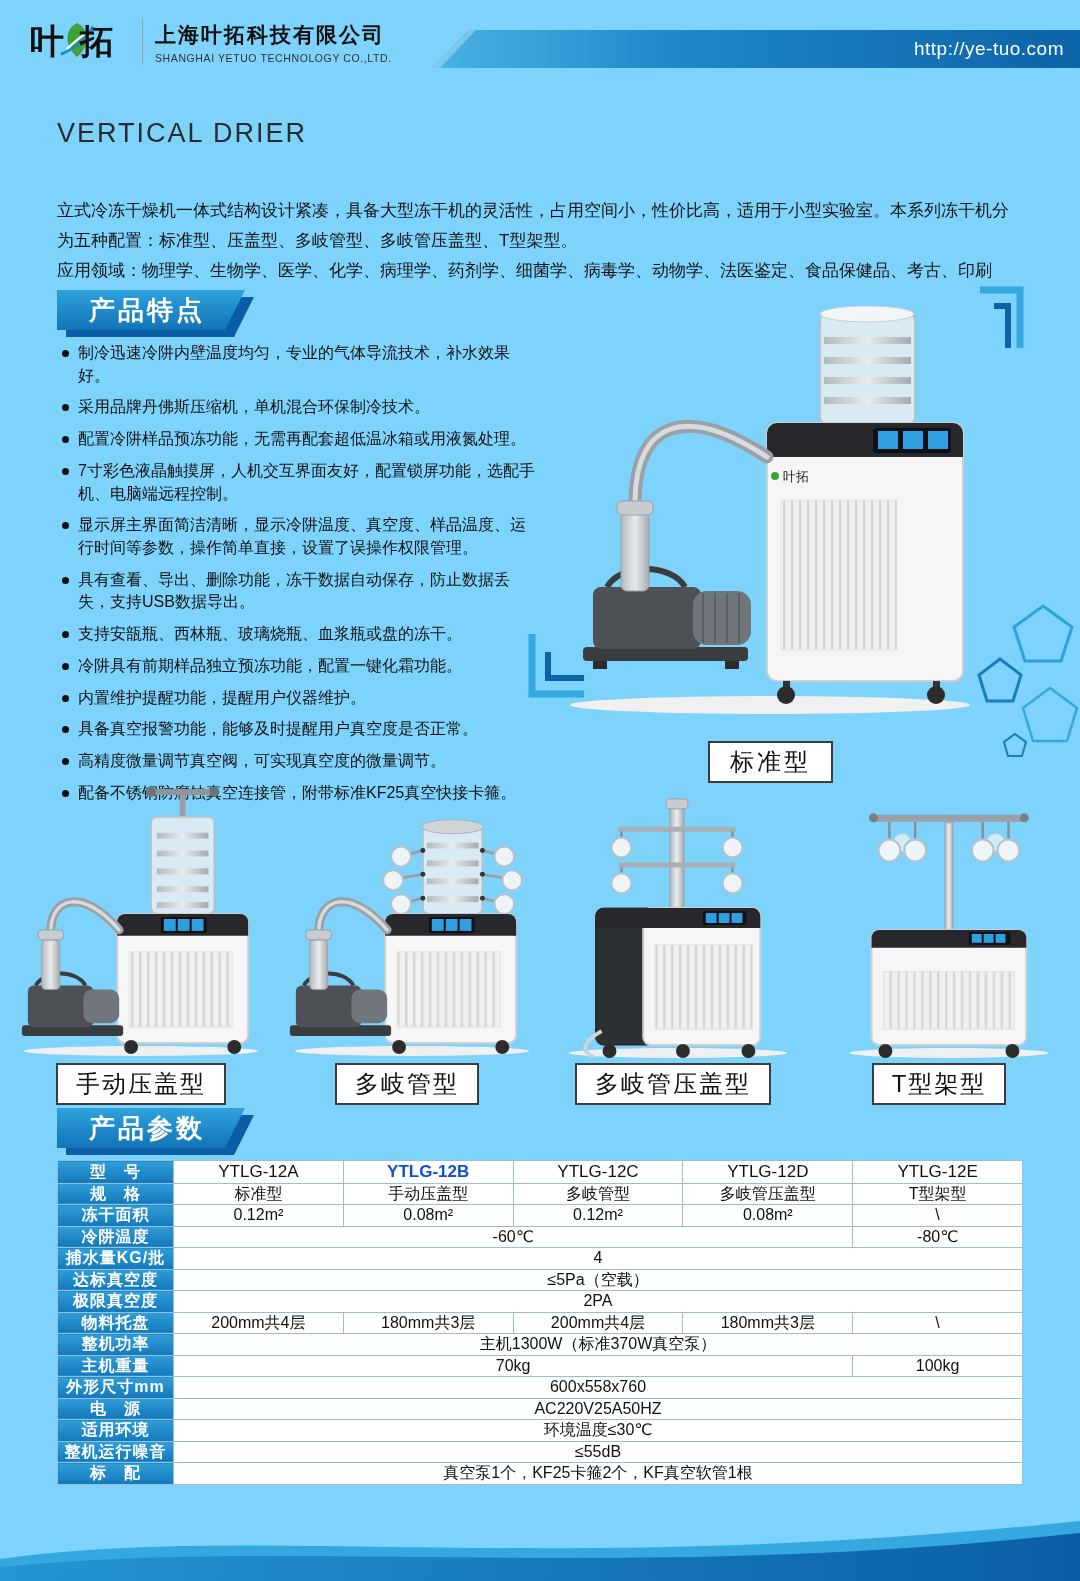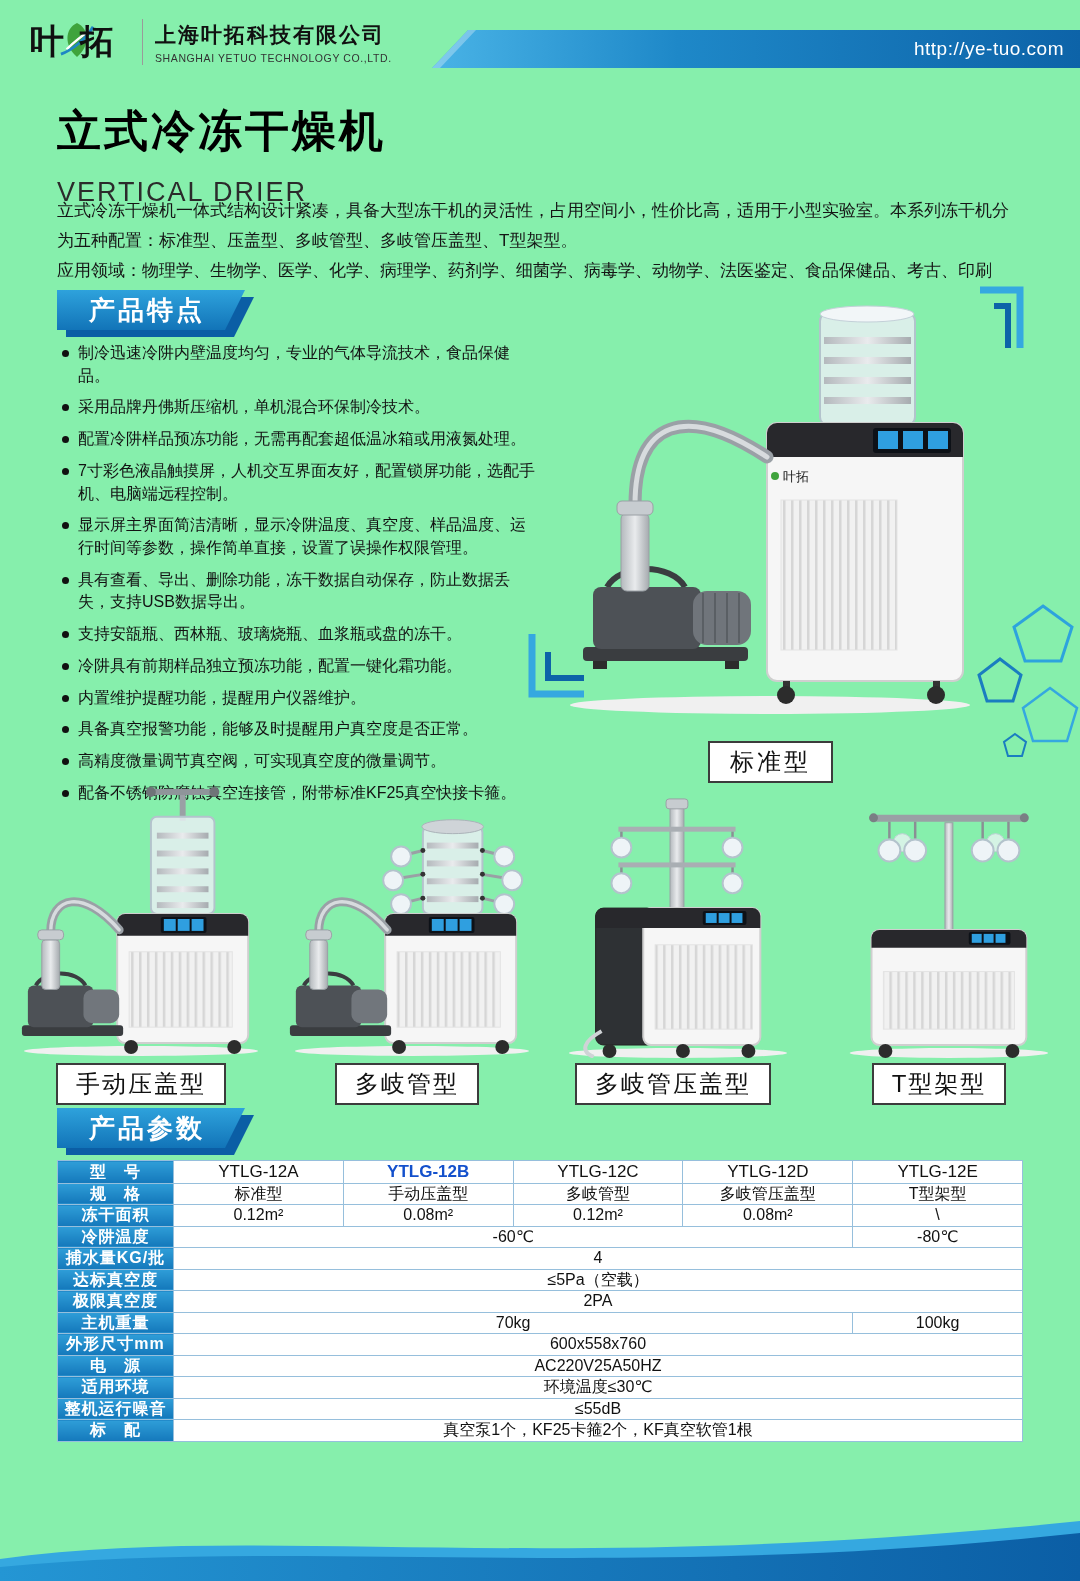--- a/index.html
+++ b/index.html
@@ -1,17 +1,17 @@
 <!DOCTYPE html>
 <html><head>
 <meta charset="utf-8">
 <style>
   * { margin:0; padding:0; box-sizing:border-box; }
   body { background:#ffffff; font-family:"Liberation Sans","DejaVu Sans",sans-serif; }
-  .page { position:relative; width:1080px; height:1581px; background:#86efac; overflow:hidden; margin:0 auto; }
+  .page { position:relative; width:1080px; height:1581px; background:#7dd3fc; overflow:hidden; margin:0 auto; }
 
   
   .header { position:absolute; top:18px; left:30px; right:0; height:70px; }
   .logo-row { display:flex; align-items:center; gap:12px; }
   .logo-mark { position:relative; height:48px; display:flex; align-items:center; }
   .logo-chars { font-size:34px; font-weight:bold; color:#101010; letter-spacing:16px; position:relative; z-index:2; }
   .leaf-svg { position:absolute; left:30px; top:2px; z-index:1; }
   .logo-divider { width:1px; height:46px; background:#9a9a9a; }
   .company-cn { font-size:21px; font-weight:bold; color:#111; letter-spacing:2px; }
   .company-en { font-size:10.5px; color:#333; letter-spacing:0.6px; margin-top:3px; }
@@ -84,38 +84,37 @@
         <div class="company-cn">上海叶拓科技有限公司</div>
         <div class="company-en">SHANGHAI YETUO TECHNOLOGY CO.,LTD.</div>
       </div>
     </div>
     <div class="url-banner">
       <span class="url-text">http://ye-tuo.com</span>
     </div>
   </div>
 
   <div class="title-block">
-    <div class="title-cn">立式冷冻干燥机</div>
     <div class="title-en">VERTICAL DRIER</div>
   </div>
 
   <div class="intro">
     <p>立式冷冻干燥机一体式结构设计紧凑，具备大型冻干机的灵活性，占用空间小，性价比高，适用于小型实验室。本系列冻干机分为五种配置：标准型、压盖型、多岐管型、多岐管压盖型、T型架型。</p>
     <p>应用领域：物理学、生物学、医学、化学、病理学、药剂学、细菌学、病毒学、动物学、法医鉴定、食品保健品、考古、印刷品、地质学。</p>
   </div>
 
   <div class="section-header sh-features">
     <div class="sh-shadow"></div>
     <div class="sh-main">
       <span class="sh-title">产品特点</span>
     </div>
   </div>
 
   <ul class="feature-list">
-      <li>制冷迅速冷阱内壁温度均匀，专业的气体导流技术，食品保健品。</li>
+      <li>制冷迅速冷阱内壁温度均匀，专业的气体导流技术，补水效果好。</li>
       <li>采用品牌丹佛斯压缩机，单机混合环保制冷技术。</li>
       <li>配置冷阱样品预冻功能，无需再配套超低温冰箱或用液氮处理。</li>
       <li>7寸彩色液晶触摸屏，人机交互界面友好，配置锁屏功能，选配手机、电脑端远程控制。</li>
       <li>显示屏主界面简洁清晰，显示冷阱温度、真空度、样品温度、运行时间等参数，操作简单直接，设置了误操作权限管理。</li>
       <li>具有查看、导出、删除功能，冻干数据自动保存，防止数据丢失，支持USB数据导出。</li>
       <li>支持安瓿瓶、西林瓶、玻璃烧瓶、血浆瓶或盘的冻干。</li>
       <li>冷阱具有前期样品独立预冻功能，配置一键化霜功能。</li>
       <li>内置维护提醒功能，提醒用户仪器维护。</li>
       <li>具备真空报警功能，能够及时提醒用户真空度是否正常。</li>
       <li>高精度微量调节真空阀，可实现真空度的微量调节。</li>
@@ -402,20 +401,32 @@
         </tr>
         <tr>
           <th>达标真空度</th>
           <td colspan="5">≤5Pa（空载）</td>
         </tr>
         <tr>
           <th>极限真空度</th>
           <td colspan="5">2PA</td>
         </tr>
         <tr>
+          <th>物料托盘</th>
+          <td>200mm共4层</td>
+          <td>180mm共3层</td>
+          <td>200mm共4层</td>
+          <td>180mm共3层</td>
+          <td>\</td>
+        </tr>
+        <tr>
+          <th>整机功率</th>
+          <td colspan="5">主机1300W（标准370W真空泵）</td>
+        </tr>
+        <tr>
           <th>主机重量</th>
           <td colspan="4">70kg</td>
           <td>100kg</td>
         </tr>
         <tr>
           <th>外形尺寸mm</th>
           <td colspan="5">600x558x760</td>
         </tr>
         <tr>
           <th>电　源</th>

